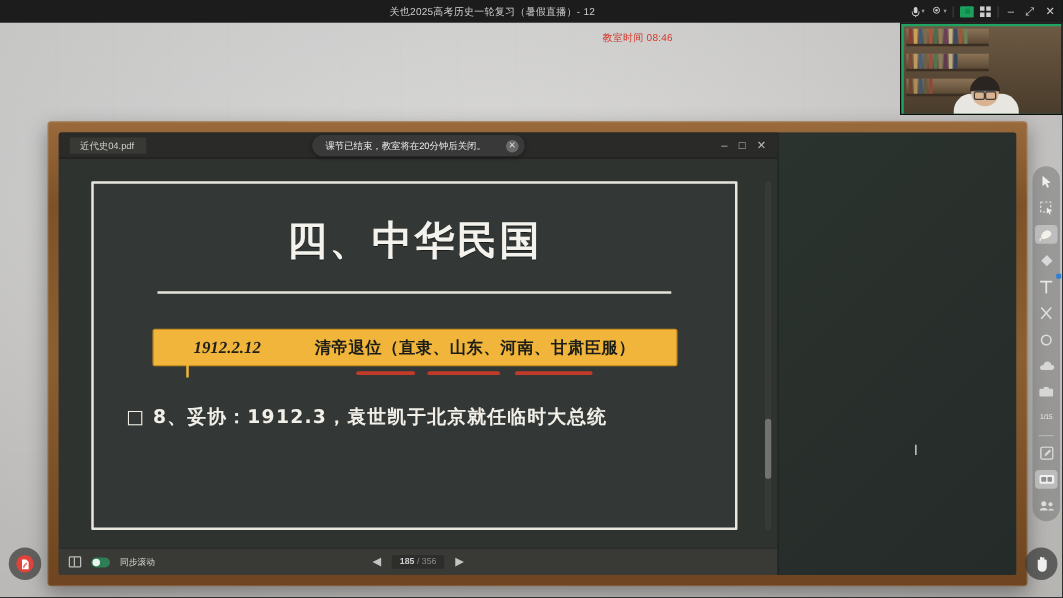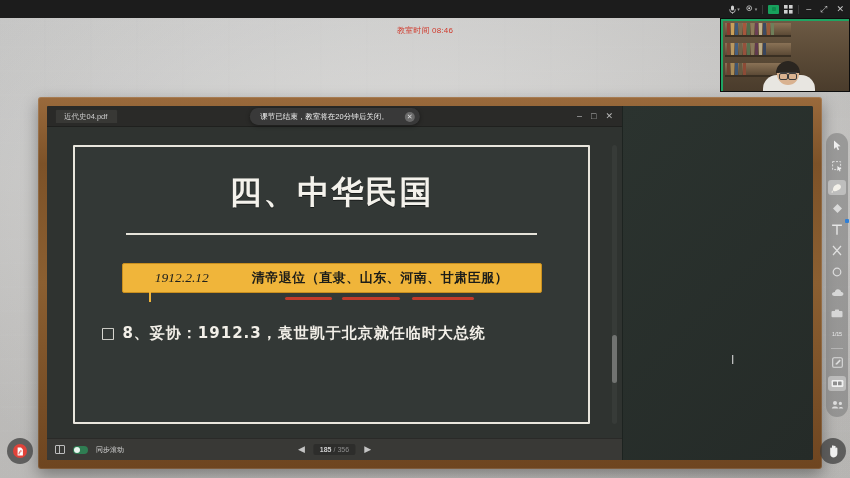--- a/index.html
+++ b/index.html
@@ -156,21 +156,21 @@
     background: #f0b53a;
     border: 1px solid #c98f1f;
     border-radius: 2px;
     padding: 5px 10px;
     display: flex; align-items: baseline; justify-content: center;
     gap: 4px;
     white-space: nowrap;
   }
   .hl-date {
     font-family: "Liberation Serif", "DejaVu Serif", serif;
-    font-style: italic; font-weight: 400;
+    font-style: italic; font-weight: 700;
     color: #20211d; font-size: 13.5px;
   }
   .hl-text {
     font-family: Liberation Serif, serif;
     font-weight: 700; color: #1c1d19; font-size: 13px; letter-spacing: .5px; margin-left: 39px;
   }
   .hl-tail {
     position: absolute; left: 26px; top: 100%;
     width: 2px; height: 10px; background: #f0b53a;
   }
@@ -318,20 +318,21 @@
 
   svg { display: block; }
 </style>
 </head>
 <body>
 
 <div id="app">
 
   <div class="titlebar">
     <div class="title-center">
+      <span>关也2025高考历史一轮复习（暑假直播）- 12</span>
       <span class="title-rec">教室时间 08:46</span>
     </div>
     <div class="title-right">
       <span class="tb-ic">
         <svg width="7" height="9" viewBox="0 0 7 9">
             <rect x="2" y="0.6" width="3" height="5" rx="1.5" fill="#cfcfcf"></rect>
             <path d="M0.8 4.2v0.8a2.7 2.7 0 0 0 5.4 0V4.2" stroke="#cfcfcf" stroke-width="0.8" fill="none"></path>
             <rect x="3.1" y="7.3" width="0.8" height="1.4" fill="#cfcfcf"></rect>
           </svg>
         <i class="tb-caret">▾</i>

